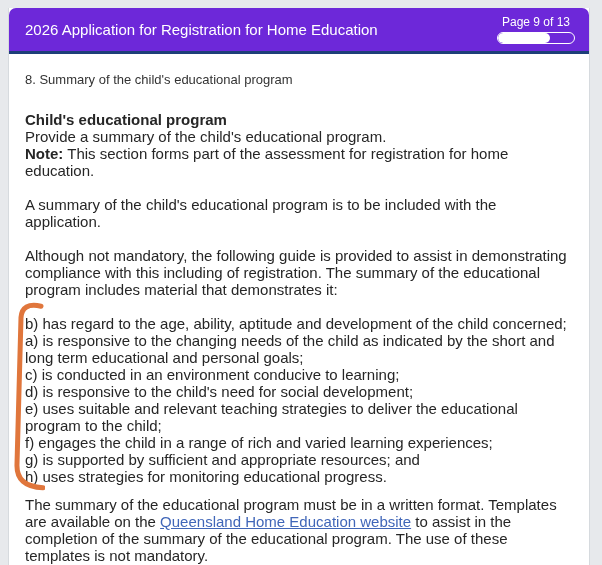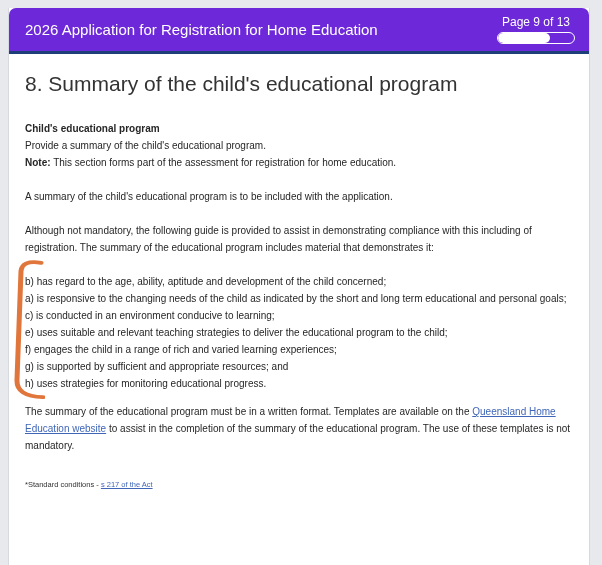--- a/index.html
+++ b/index.html
@@ -52,27 +52,27 @@
   .progress-fill {
     height: 100%;
     background: #ffffff;
     border-radius: 6px;
   }
   .content {
     padding: 14px 16px 0 16px;
     color: #262626;
   }
   .section-heading {
-    font-size: 21px;
+    font-size: 13px;
     font-weight: 400;
     color: #333333;
     margin: 4px 0 24px 0;
   }
   .body-text {
-    font-size: 10px;
+    font-size: 15px;
     line-height: 17px;
     color: #262626;
   }
   .para { margin-bottom: 17px; }
   .tight-line { margin-bottom: 0; }
   .bold { font-weight: 700; }
   .list-wrap {
     position: relative;
     margin-bottom: 11px;
   }
@@ -126,20 +126,21 @@
 
     <div class="body-text para">Although not mandatory, the following guide is provided to assist in demonstrating compliance with this including of registration. The summary of the educational program includes material that demonstrates it:</div>
 
     <div class="list-wrap">
       <svg class="bracket-svg" viewBox="0 0 34 190" preserveAspectRatio="none">
         <path d="M 30 5 Q 11 1 10 16 L 6 158 Q 5 180 32 181" fill="none" stroke="#e0763c" stroke-width="5" stroke-linecap="round"></path>
       </svg>
       <div class="body-text list-item">b) has regard to the age, ability, aptitude and development of the child concerned;</div>
       <div class="body-text list-item">a) is responsive to the changing needs of the child as indicated by the short and long term educational and personal goals;</div>
       <div class="body-text list-item">c) is conducted in an environment conducive to learning;</div>
+      <div class="body-text list-item">d) is responsive to the child's need for social development;</div>
       <div class="body-text list-item">e) uses suitable and relevant teaching strategies to deliver the educational program to the child;</div>
       <div class="body-text list-item">f) engages the child in a range of rich and varied learning experiences;</div>
       <div class="body-text list-item">g) is supported by sufficient and appropriate resources; and</div>
       <div class="body-text list-item">h) uses strategies for monitoring educational progress.</div>
     </div>
 
     <div class="body-text para"><span>The summary of the educational program must be in a written format. Templates are available on the </span><a class="link">Queensland Home Education website</a><span> to assist in the completion of the summary of the educational program. The use of these templates is not mandatory.</span></div>
 
     <div class="footnote"><span>*Standard conditions - </span><a class="link">s 217 of the Act</a></div>
 

